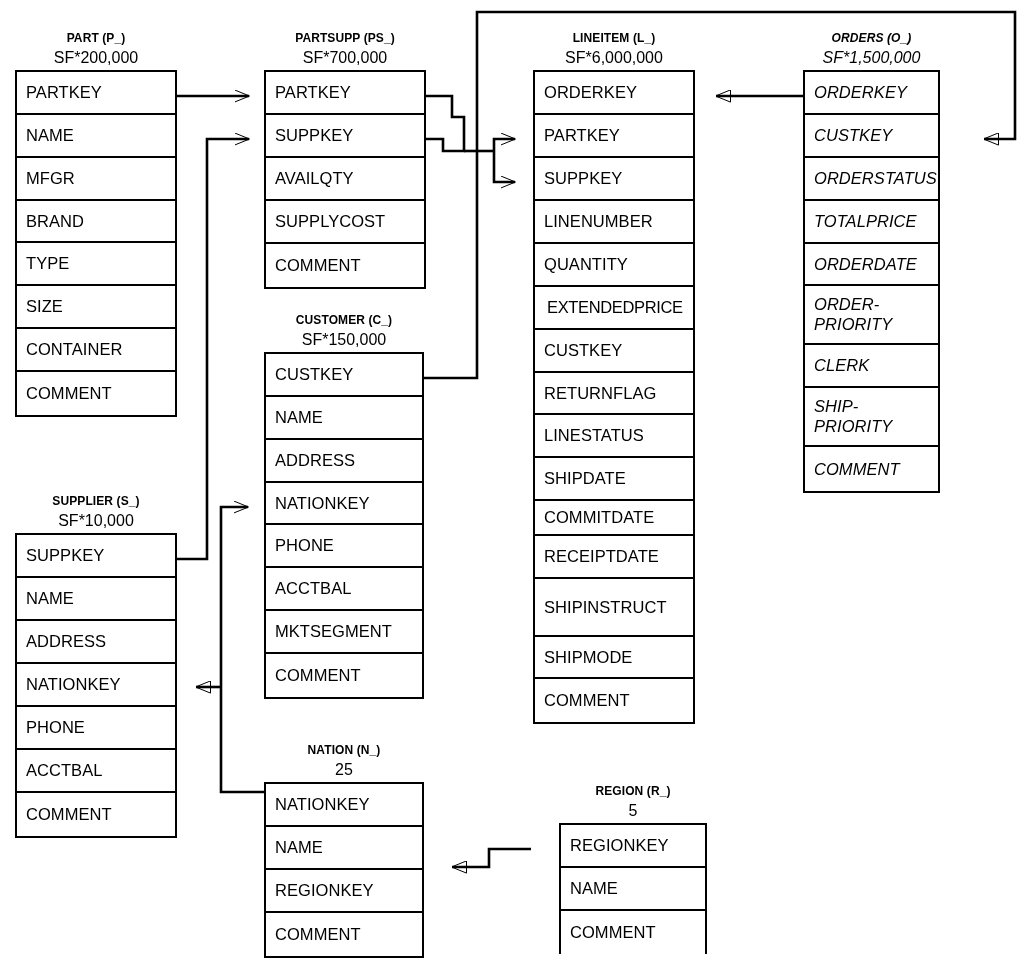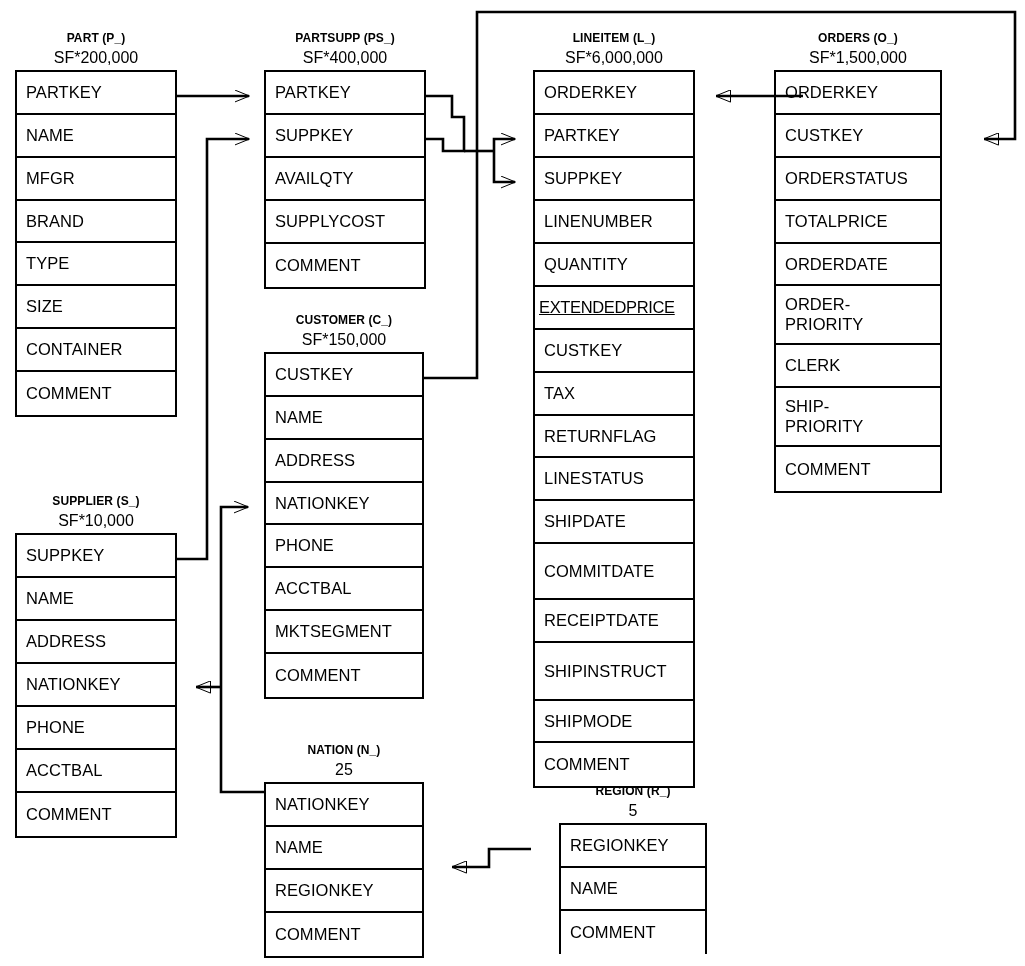--- a/index.html
+++ b/index.html
@@ -38,21 +38,21 @@
       <div class="fld" style="height:42px">BRAND</div>
       <div class="fld" style="height:43px">TYPE</div>
       <div class="fld" style="height:43px">SIZE</div>
       <div class="fld" style="height:43px">CONTAINER</div>
       <div class="fld" style="height:43px">COMMENT</div>
     </div>
   </div>
 
   <div class="entity" style="left:264px;top:29px;width:162px;">
     <div class="ent-title">PARTSUPP (PS_)</div>
-    <div class="ent-card">SF*400,000</div>
+    <div class="ent-card">SF*700,000</div>
     <div class="ent-box" style="margin-top:3px;">
       <div class="fld" style="height:43px">PARTKEY</div>
       <div class="fld" style="height:43px">SUPPKEY</div>
       <div class="fld" style="height:43px">AVAILQTY</div>
       <div class="fld" style="height:43px">SUPPLYCOST</div>
       <div class="fld" style="height:43px">COMMENT</div>
     </div>
   </div>
 
   <div class="entity" style="left:264px;top:311px;width:160px;">
@@ -107,35 +107,34 @@
 
   <div class="entity" style="left:533px;top:29px;width:162px;">
     <div class="ent-title">LINEITEM (L_)</div>
     <div class="ent-card">SF*6,000,000</div>
     <div class="ent-box" style="margin-top:3px;">
       <div class="fld" style="height:43px">ORDERKEY</div>
       <div class="fld" style="height:43px">PARTKEY</div>
       <div class="fld" style="height:43px">SUPPKEY</div>
       <div class="fld" style="height:43px">LINENUMBER</div>
       <div class="fld" style="height:43px">QUANTITY</div>
-      <div class="fld" style="height:43px;padding-left:4px;letter-spacing:-.35px;text-decoration:underline;">EXTENDEDPRICE</div>
+      <div class="fld" style="height:43px;padding-left:12px;letter-spacing:-.35px;">EXTENDEDPRICE</div>
       <div class="fld" style="height:43px">CUSTKEY</div>
-      <div class="fld" style="height:43px">TAX</div>
       <div class="fld" style="height:42px">RETURNFLAG</div>
       <div class="fld" style="height:43px">LINESTATUS</div>
       <div class="fld" style="height:43px">SHIPDATE</div>
-      <div class="fld" style="height:56px">COMMITDATE</div>
+      <div class="fld" style="height:35px">COMMITDATE</div>
       <div class="fld" style="height:43px">RECEIPTDATE</div>
       <div class="fld" style="height:58px">SHIPINSTRUCT</div>
       <div class="fld" style="height:42px">SHIPMODE</div>
       <div class="fld" style="height:43px">COMMENT</div>
     </div>
   </div>
 
-  <div class="entity" style="left:774px;top:29px;width:168px;">
+  <div class="entity" style="left:803px;top:29px;width:137px;font-style:italic;">
     <div class="ent-title">ORDERS (O_)</div>
     <div class="ent-card">SF*1,500,000</div>
     <div class="ent-box" style="margin-top:3px;">
       <div class="fld" style="height:43px">ORDERKEY</div>
       <div class="fld" style="height:43px">CUSTKEY</div>
       <div class="fld" style="height:43px">ORDERSTATUS</div>
       <div class="fld" style="height:43px">TOTALPRICE</div>
       <div class="fld" style="height:42px">ORDERDATE</div>
       <div class="fld two-line" style="height:59px">ORDER-
 PRIORITY</div>

